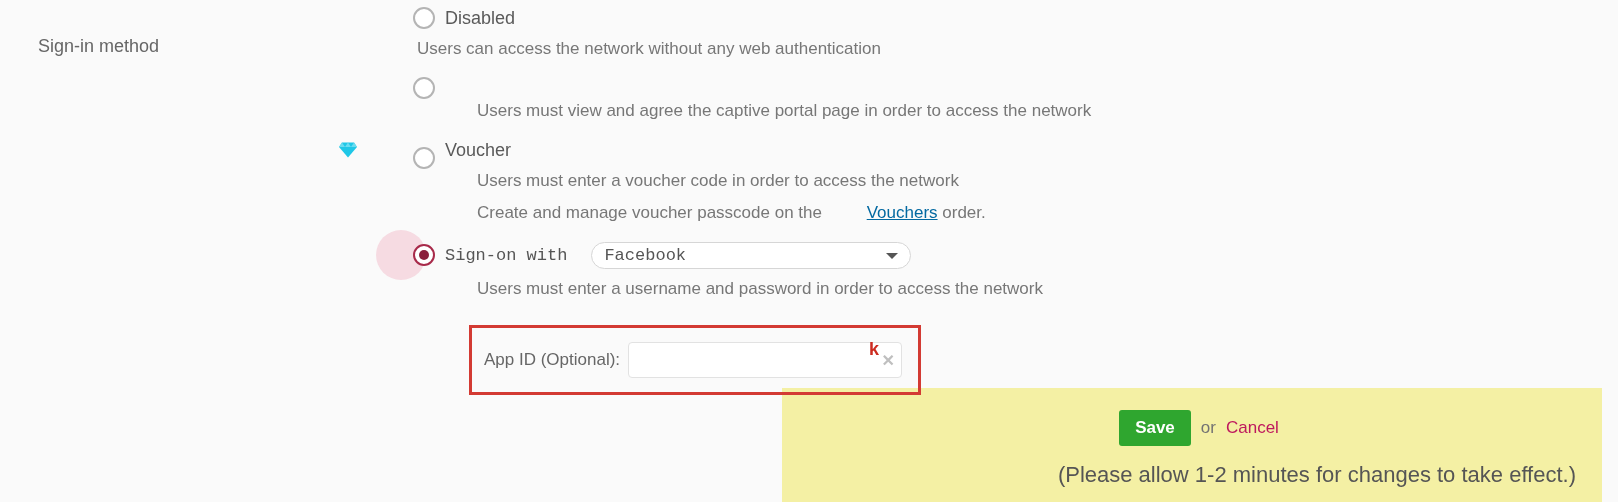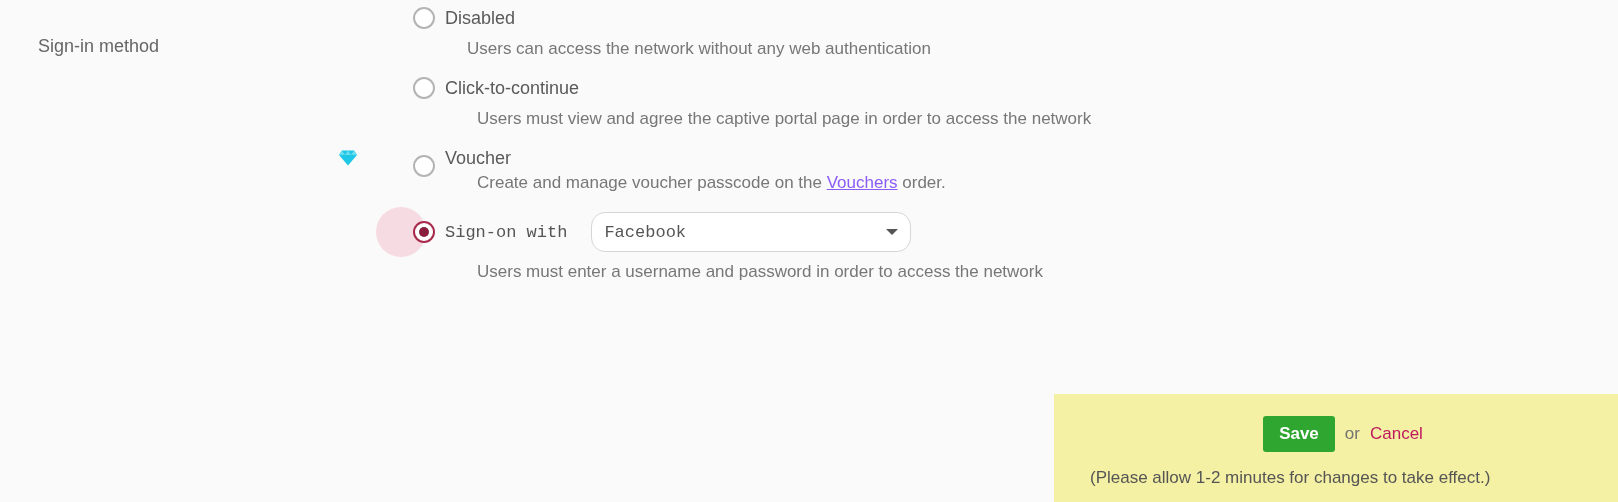--- a/index.html
+++ b/index.html
@@ -89,34 +89,35 @@
     margin: 0 0 18px 32px;
   }
   .diamond {
     position: absolute;
     left: -36px;
     top: 3px;
     color: #1fc7e7;
     font-size: 16px;
   }
   a.link {
-    color: #8b5cf6;
+    color: #0369a1;
     text-decoration: underline;
     cursor: pointer;
+    margin-left: 40px;
   }
   .select {
     display: inline-flex;
     align-items: center;
     justify-content: space-between;
     border: 1px solid #d6d6d6;
     border-radius: 14px;
     background: #fff;
     padding: 6px 12px;
     width: 320px;
-    height: 40px;
+    height: 27px;
     cursor: pointer;
     color: #555;
   }
   .select .caret {
     width: 0; height: 0;
     border-left: 6px solid transparent;
     border-right: 6px solid transparent;
     border-top: 6px solid #555;
   }
   .signon-row {
@@ -170,25 +171,25 @@
     position: absolute;
     right: 22px;
     top: -4px;
     color: #cc2b20;
     font-size: 18px;
     font-weight: 600;
     pointer-events: none;
   }
   .savebar {
     position: absolute;
-    right: 0;
+    right: 16px;
     bottom: 0;
     background: #f4f0a4;
     padding: 22px 22px 14px 36px;
-    width: 564px;
+    width: 820px;
     z-index: 1;
   }
   .savebar .row1 {
     display: flex;
     align-items: center;
     gap: 10px;
     margin-bottom: 16px;
     justify-content: center;
   }
   .savebtn {
@@ -201,85 +202,91 @@
     border-radius: 3px;
     cursor: pointer;
   }
   .or-txt { color: #737373; }
   .cancel-link {
     color: #be185d;
     cursor: pointer;
   }
   .savebar .row2 {
     color: #555;
-    font-size: 17px;
-    text-align: left;
+    font-size: 22px;
+    text-align: right;
     padding-right: 4px;
   }
 </style>
 </head>
 <body>
 
 <div class="section-label">Sign-in method</div>
 
 <div class="options">
 
   <div class="option-row">
     <div class="radiocol">
       <div class="radio"></div>
     </div>
     <div class="option-body">
       <div class="option-title">Disabled</div>
     </div>
   </div>
-  <div class="option-desc" style="margin-left:92px;">Users can access the network without any web authentication</div>
+  <div class="option-desc" style="margin-left:42px;">Users can access the network without any web authentication</div>
 
   <div class="option-row">
     <div class="radiocol">
       <div class="radio"></div>
-    </div>
-    <div class="option-body">
-      <div class="option-title">Click-to-continue</div>
     </div>
   </div>
   <div class="option-desc" style="margin-left:102px;">Users must view and agree the captive portal page in order to access the network</div>
 
   <div class="option-row" style="position:relative;align-items:flex-end;">
     <span class="diamond">
       <svg width="18" height="16" viewBox="0 0 24 20">
           <path d="M4 0 L20 0 L24 6 L12 20 L0 6 Z" fill="#1fc7e7"></path>
           <path d="M4 0 L8 6 L0 6 Z M20 0 L24 6 L16 6 Z M8 6 L12 0 L16 6 Z" fill="#6adcf0"></path>
         </svg>
     </span>
     <div class="radiocol">
       <div class="radio"></div>
     </div>
     <div class="option-body">
       <div class="option-title">Voucher</div>
     </div>
   </div>
+  <div class="option-desc" style="margin-left:102px;">Users must enter a voucher code in order to access the network</div>
   <div class="option-desc" style="margin-left:102px; margin-top:-6px;">
     <span>Create and manage voucher passcode on the </span><a class="link">Vouchers</a><span> order.</span>
   </div>
 
   <div class="option-row" style="align-items:center; margin-bottom:10px;">
     <div class="radiocol" style="position:relative;">
       <div class="radio-halo"></div>
       <div class="radio selected" style="position:relative;"></div>
     </div>
     <div class="option-body signon-row">
       <span>Sign-on with</span>
       <div class="select">
         <span>Facebook</span>
         <span class="caret"></span>
       </div>
     </div>
   </div>
   <div class="option-desc" style="margin-left:102px; margin-bottom:28px;">Users must enter a username and password in order to access the network</div>
 
+  <div class="appid-row">
+    <span class="lbl">App ID (Optional):</span>
+    <div class="appid-input">
+      <input type="text" value="" style="">
+      <span class="clear-x">✕</span>
+      <span class="k-annot">k</span>
+    </div>
+  </div>
 
 </div>
 
 <div class="savebar">
   <div class="row1">
     <button class="savebtn">Save</button>
     <span class="or-txt">or</span>
     <span class="cancel-link">Cancel</span>
   </div>
   <div class="row2">(Please allow 1-2 minutes for changes to take effect.)</div>

